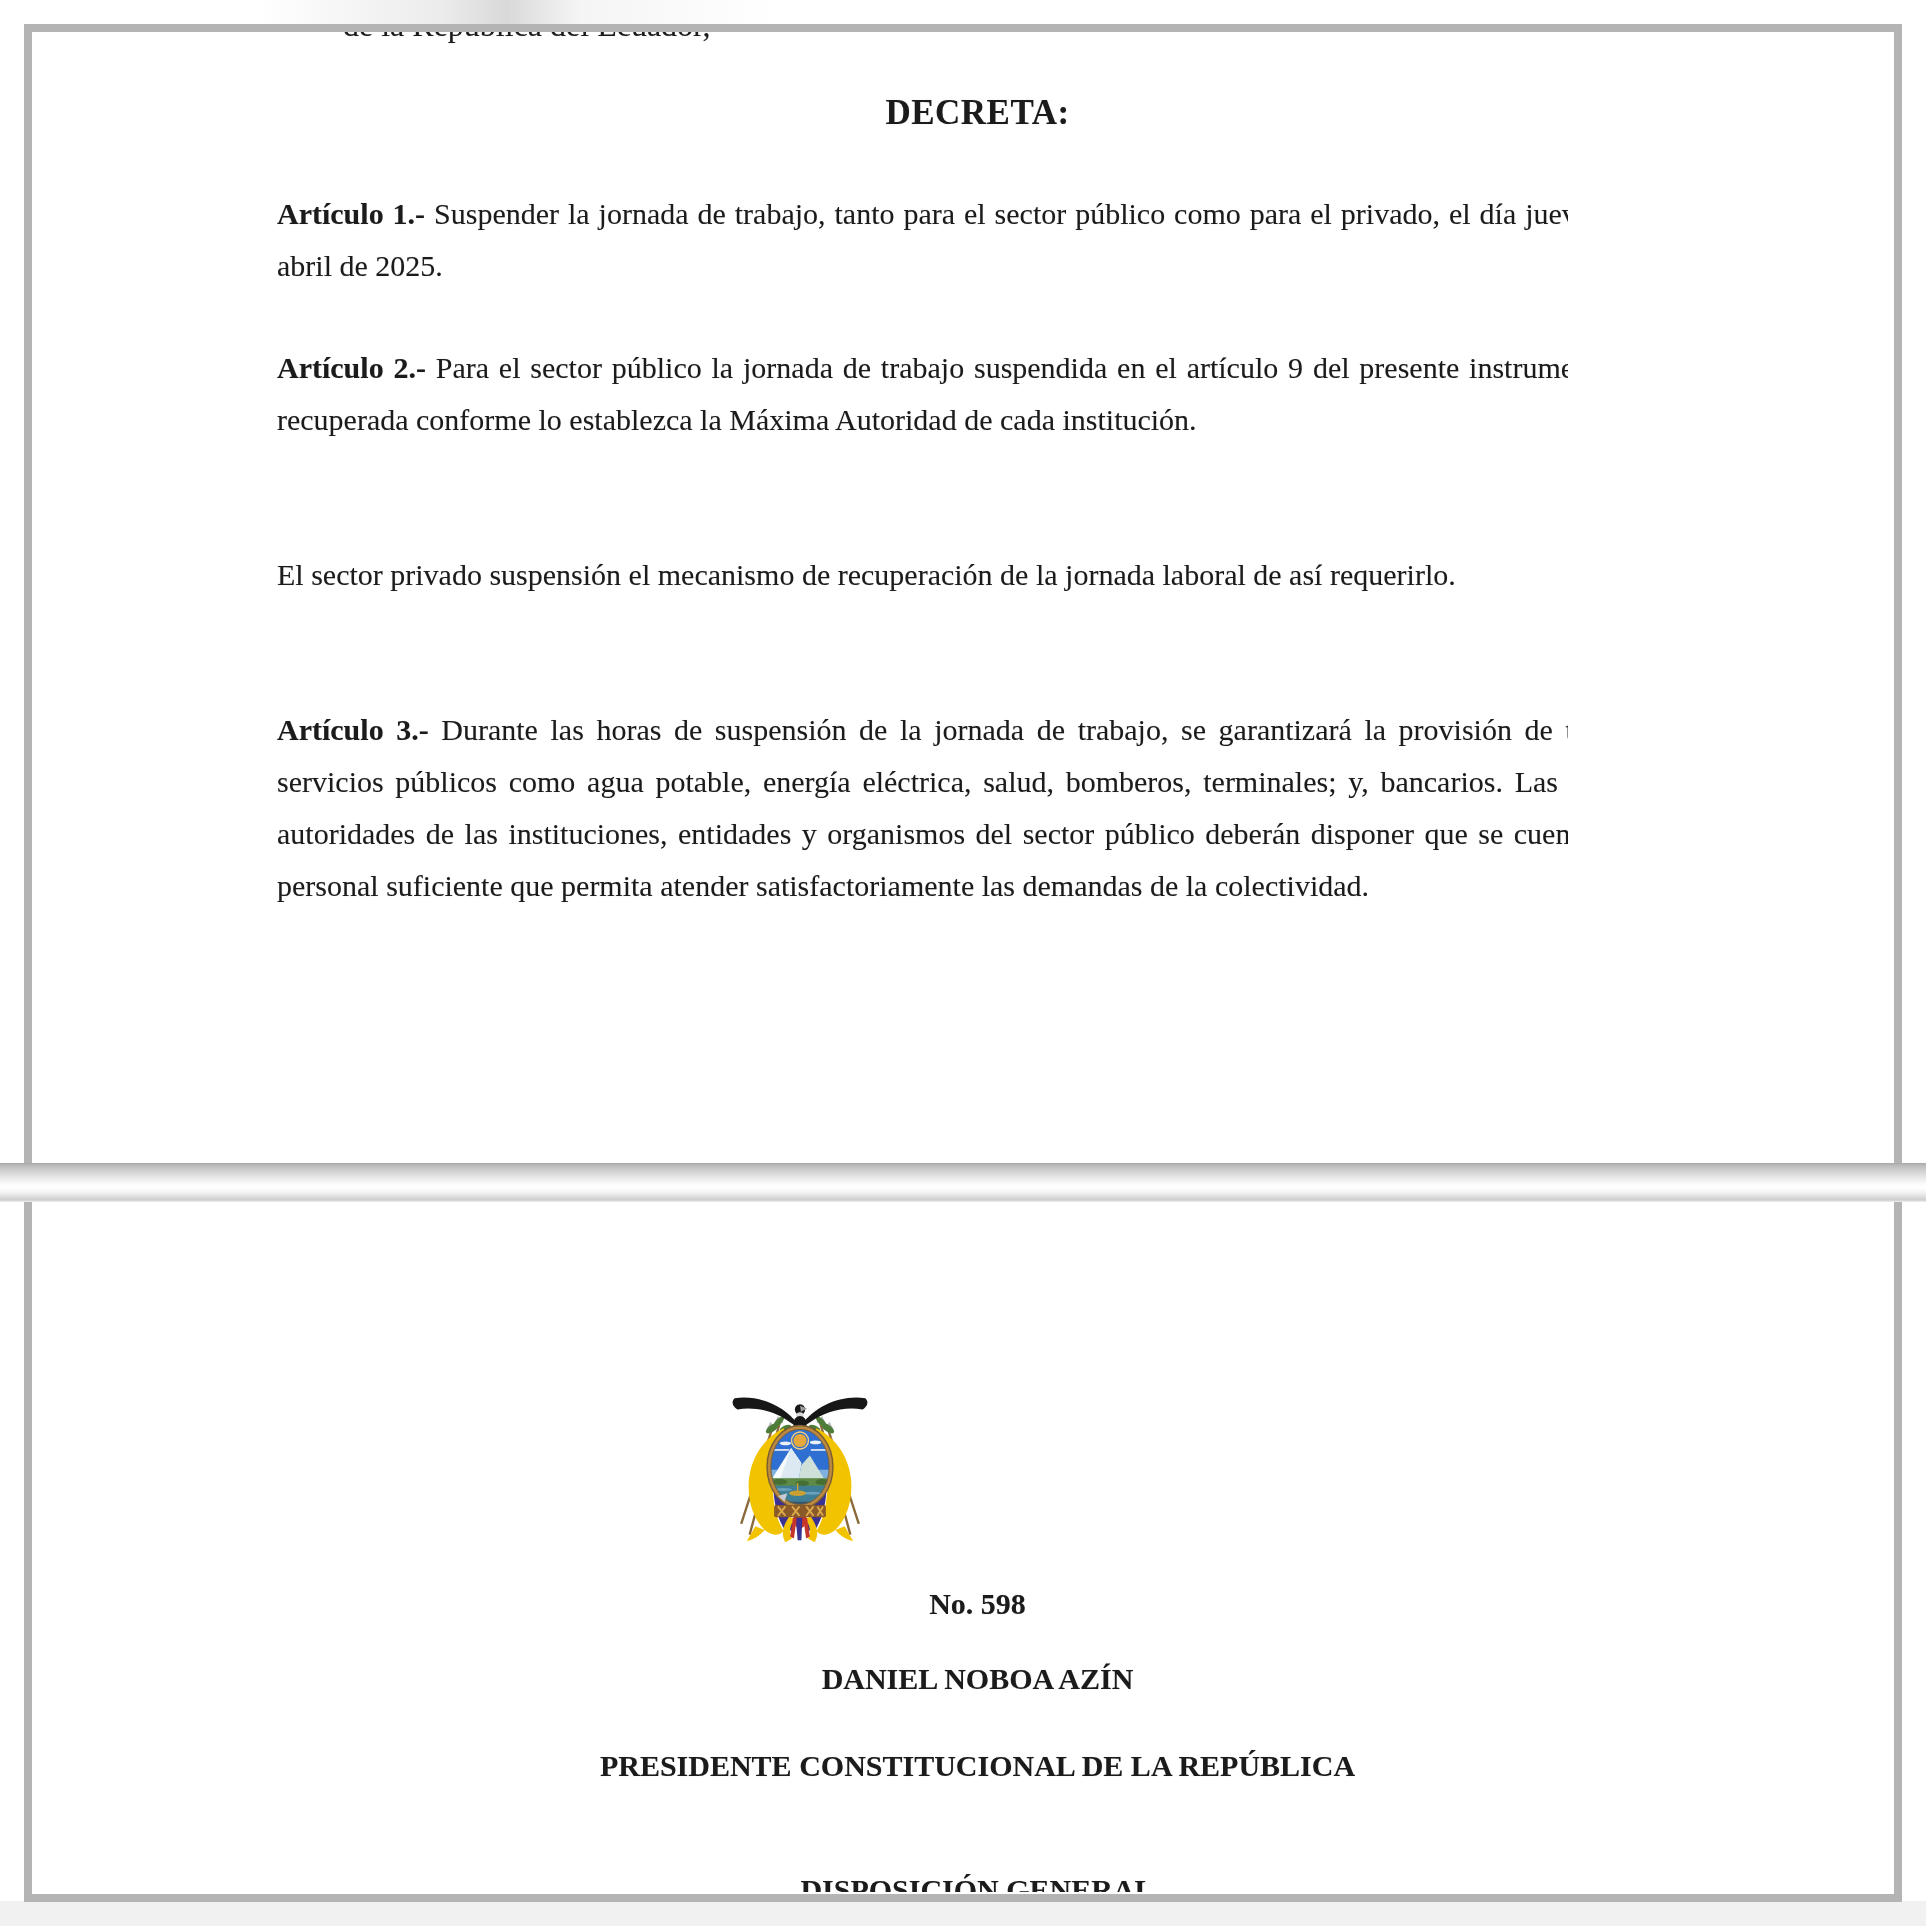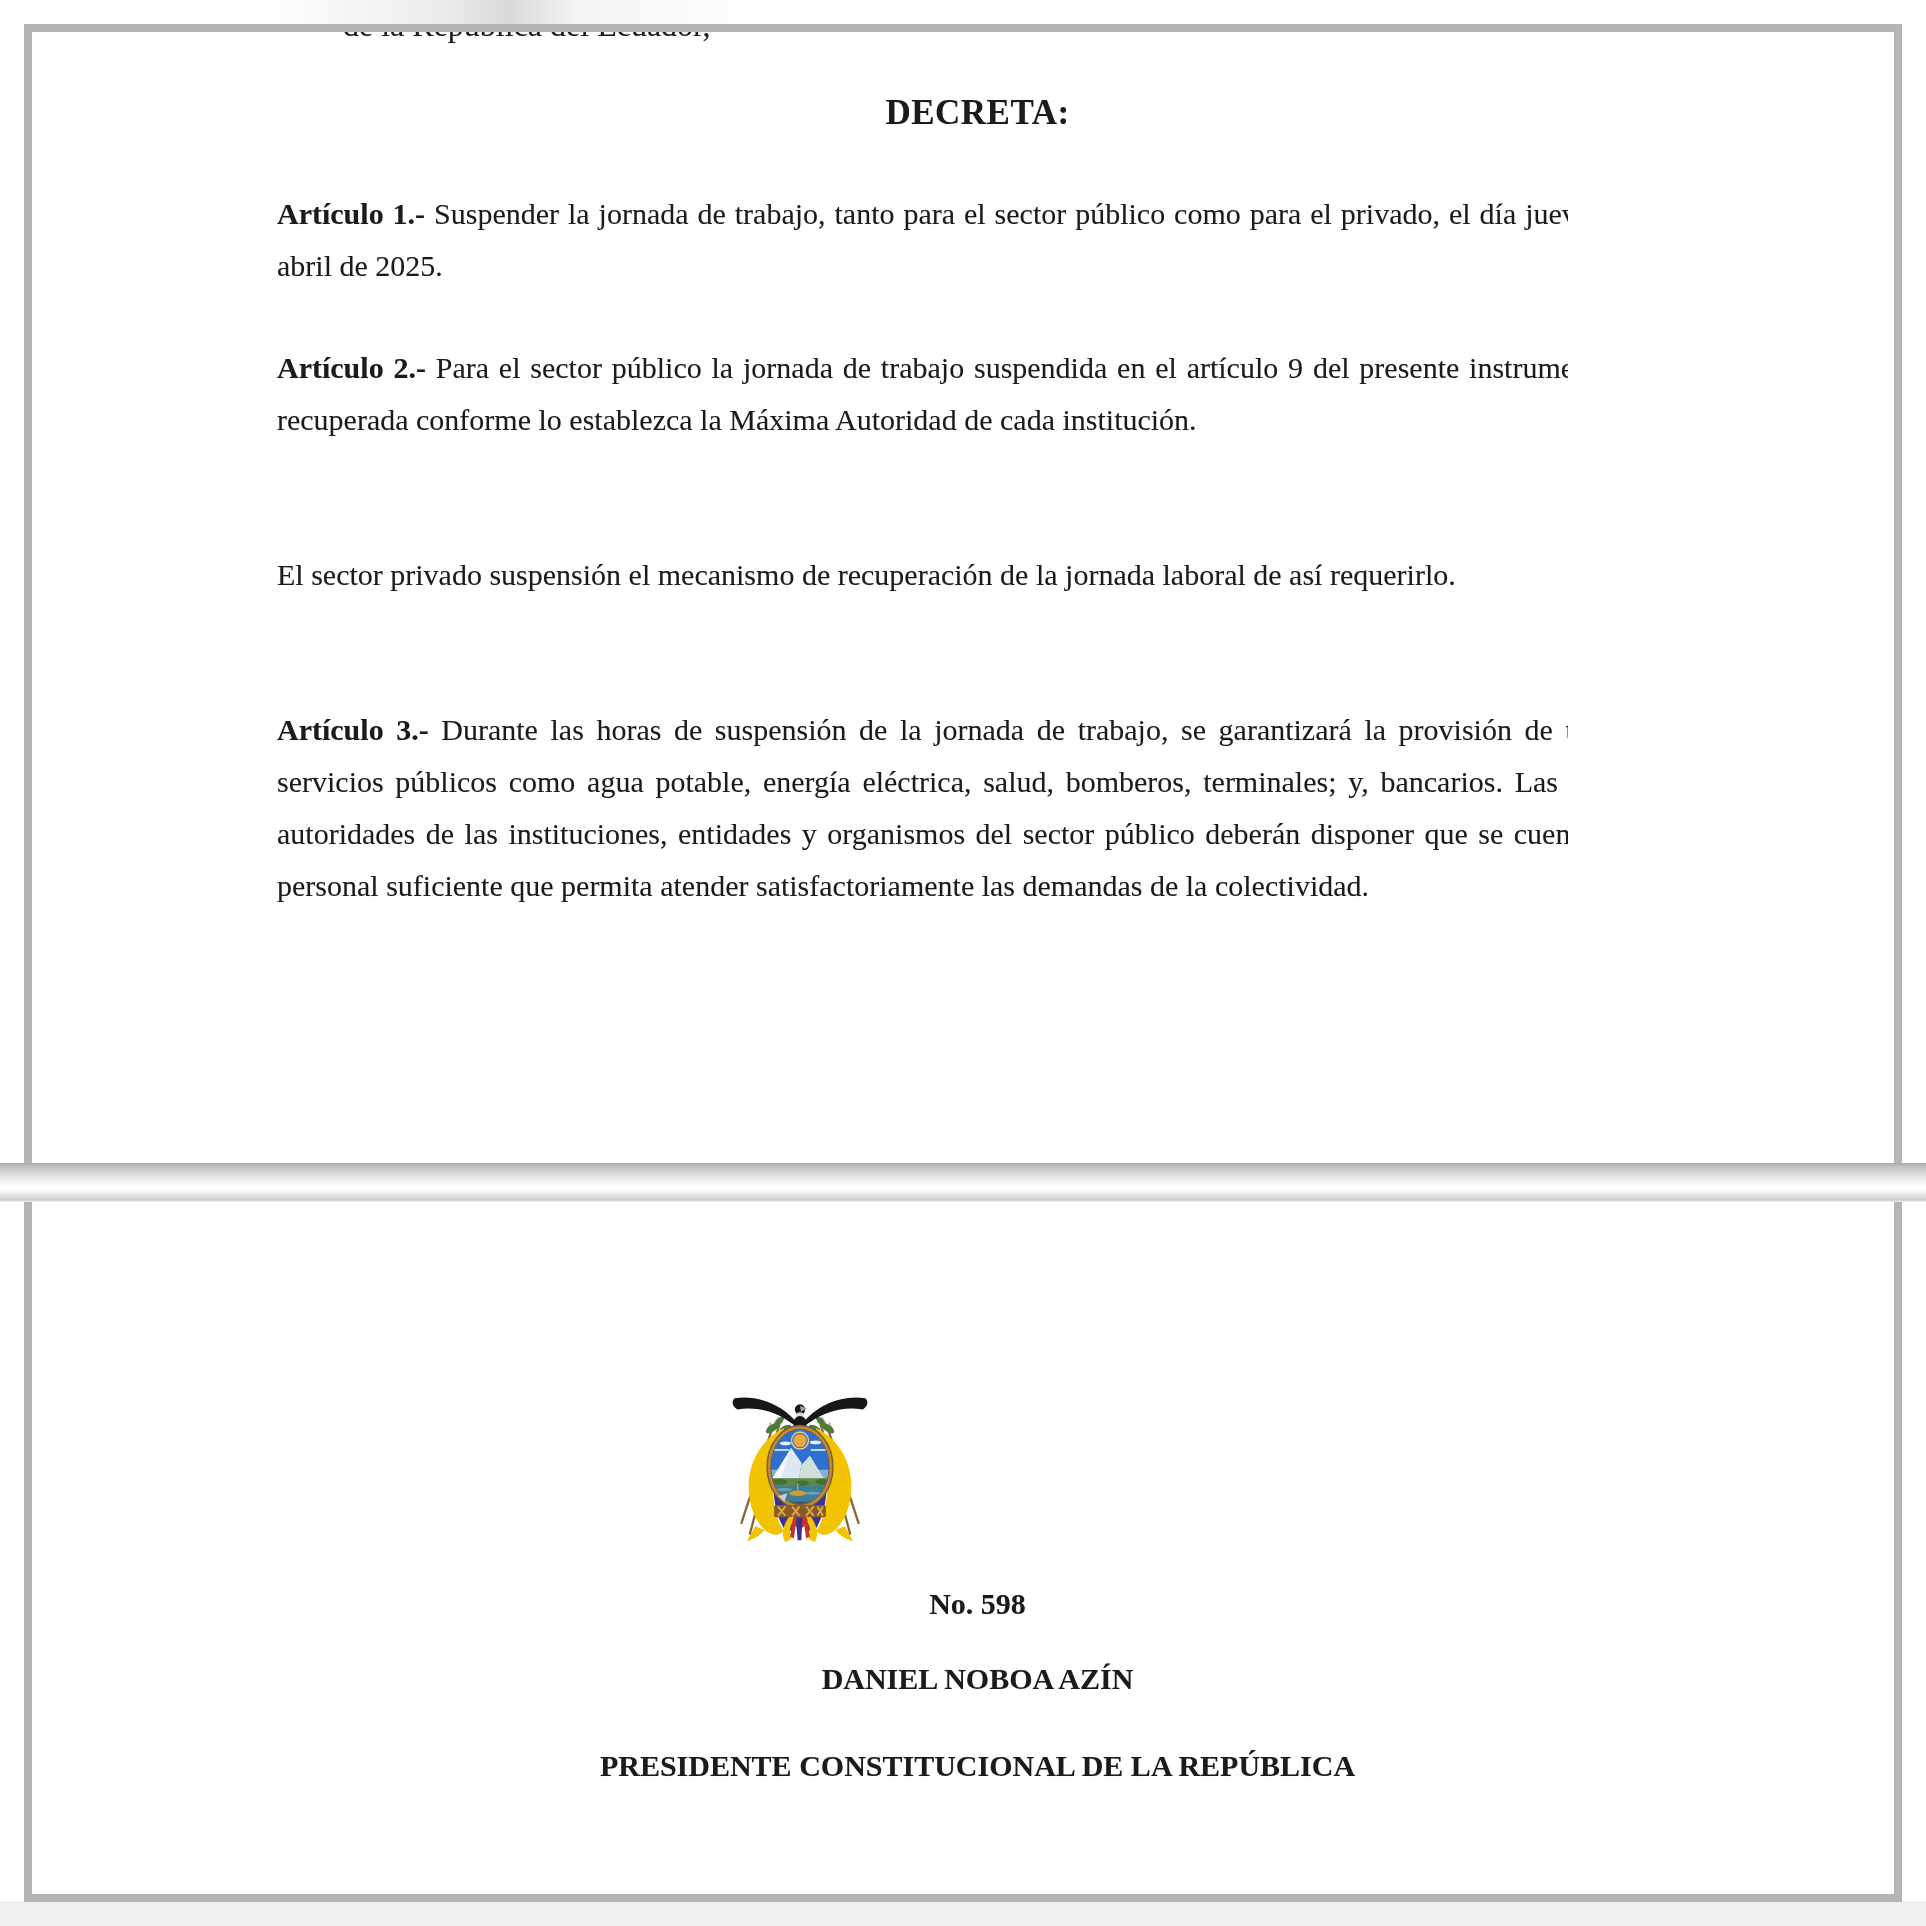--- a/index.html
+++ b/index.html
@@ -175,19 +175,20 @@
         <path d="M162,284 L170,282 L176,322 L168,326 Z" fill="#c5342b"></path>
       </g>
     </svg>
 
     <div class="doc-text center h-bold" style="top:377px;">No. 598</div>
 
     <div class="doc-text center h-bold" style="top:539px;">PRESIDENTE CONSTITUCIONAL DE LA REPÚBLICA</div>
 
     <div class="doc-text center h-bold" style="top:452px;">DANIEL NOBOA AZÍN</div>
 
+    <div class="doc-text center cut-bottom">DISPOSICIÓN GENERAL</div>
   </div>
 
   <div class="frame"></div>
   <div class="page-gap"></div>
   <div class="below-strip"></div>
 </div>
 
 
 </body></html>

